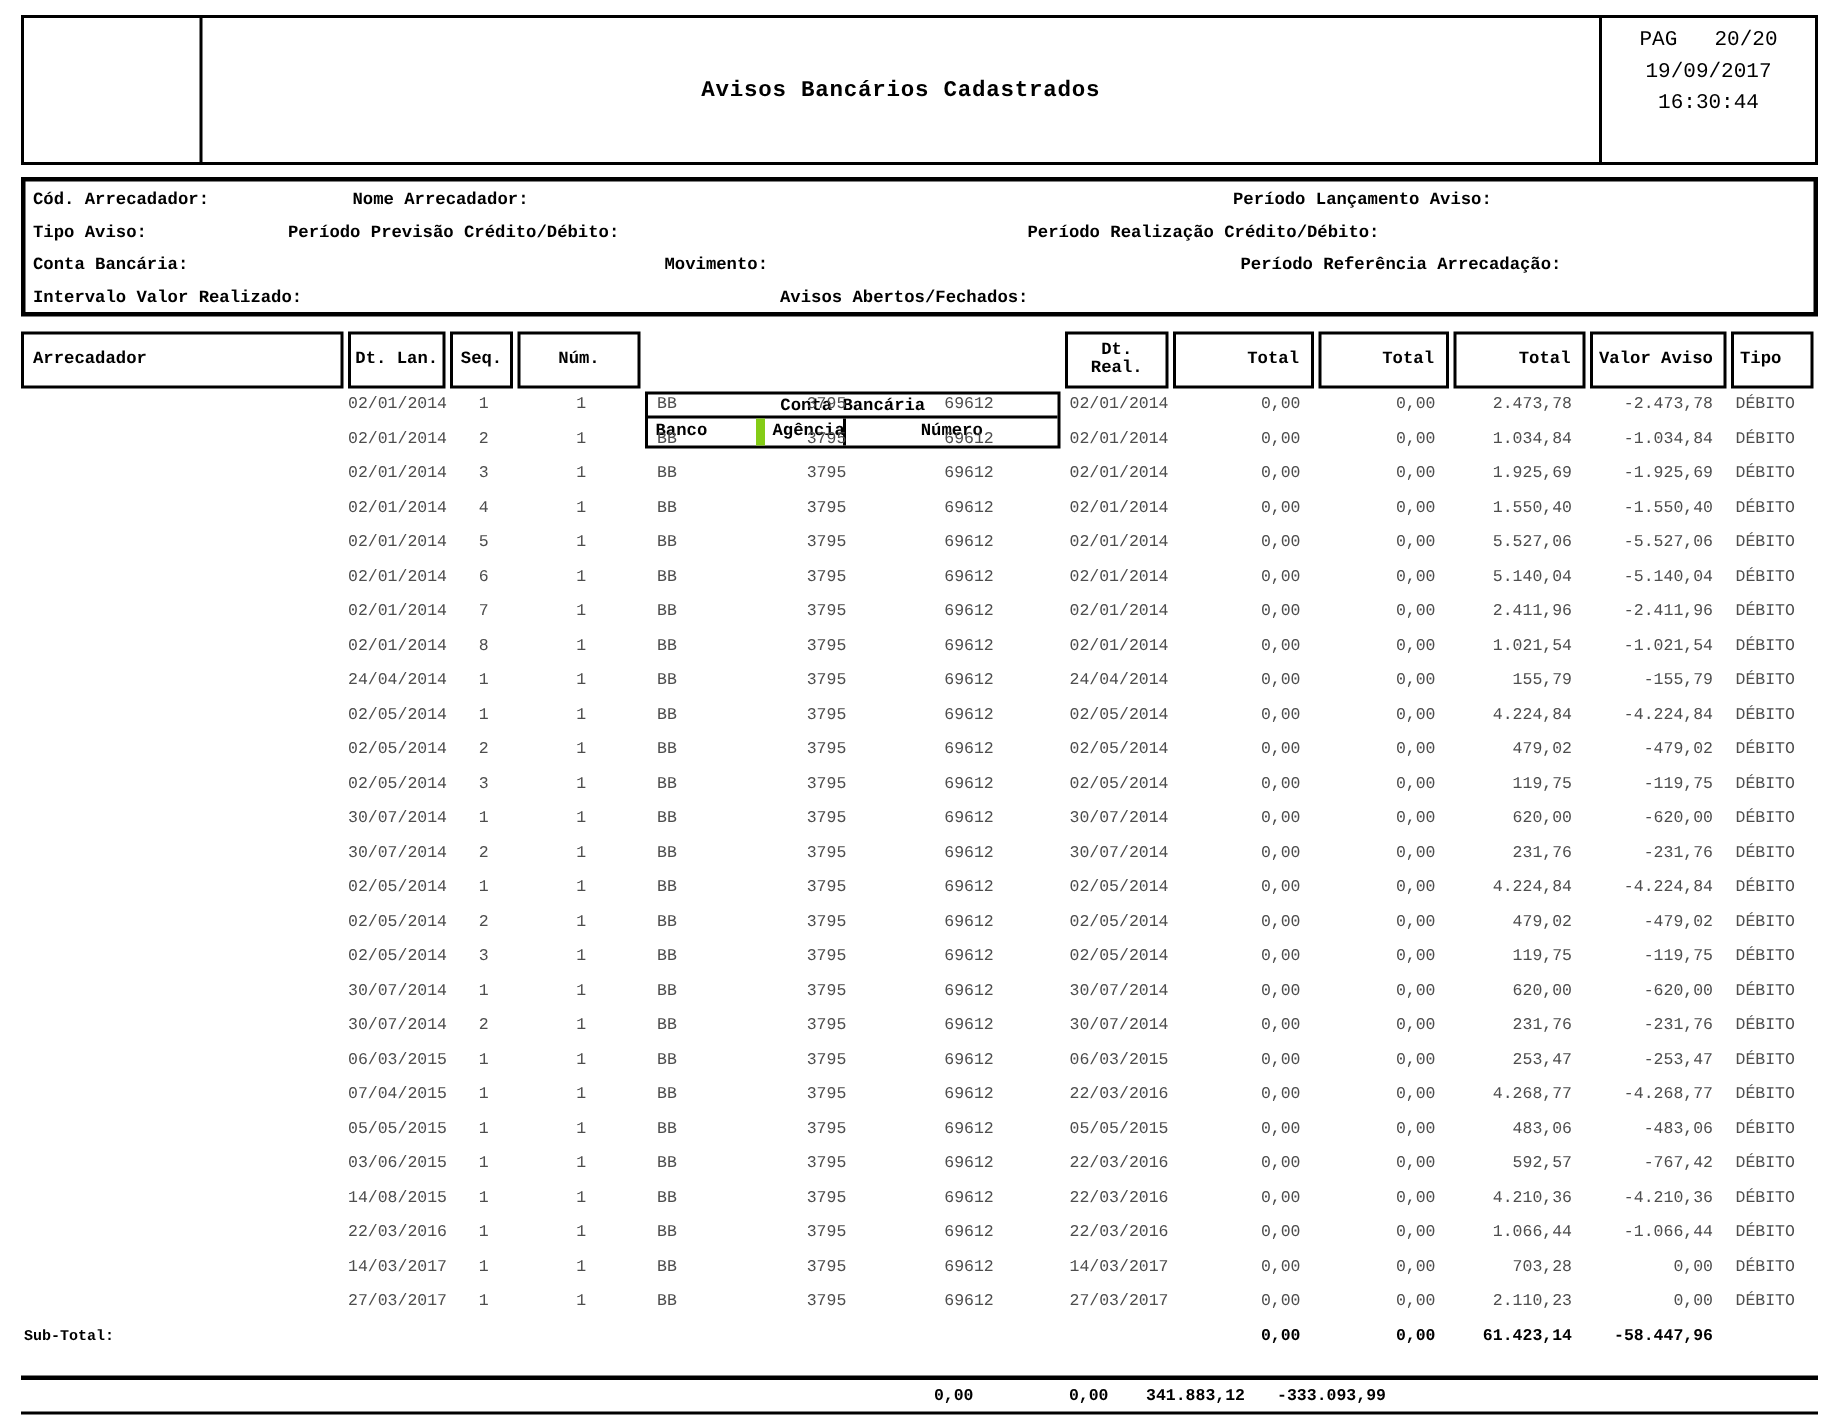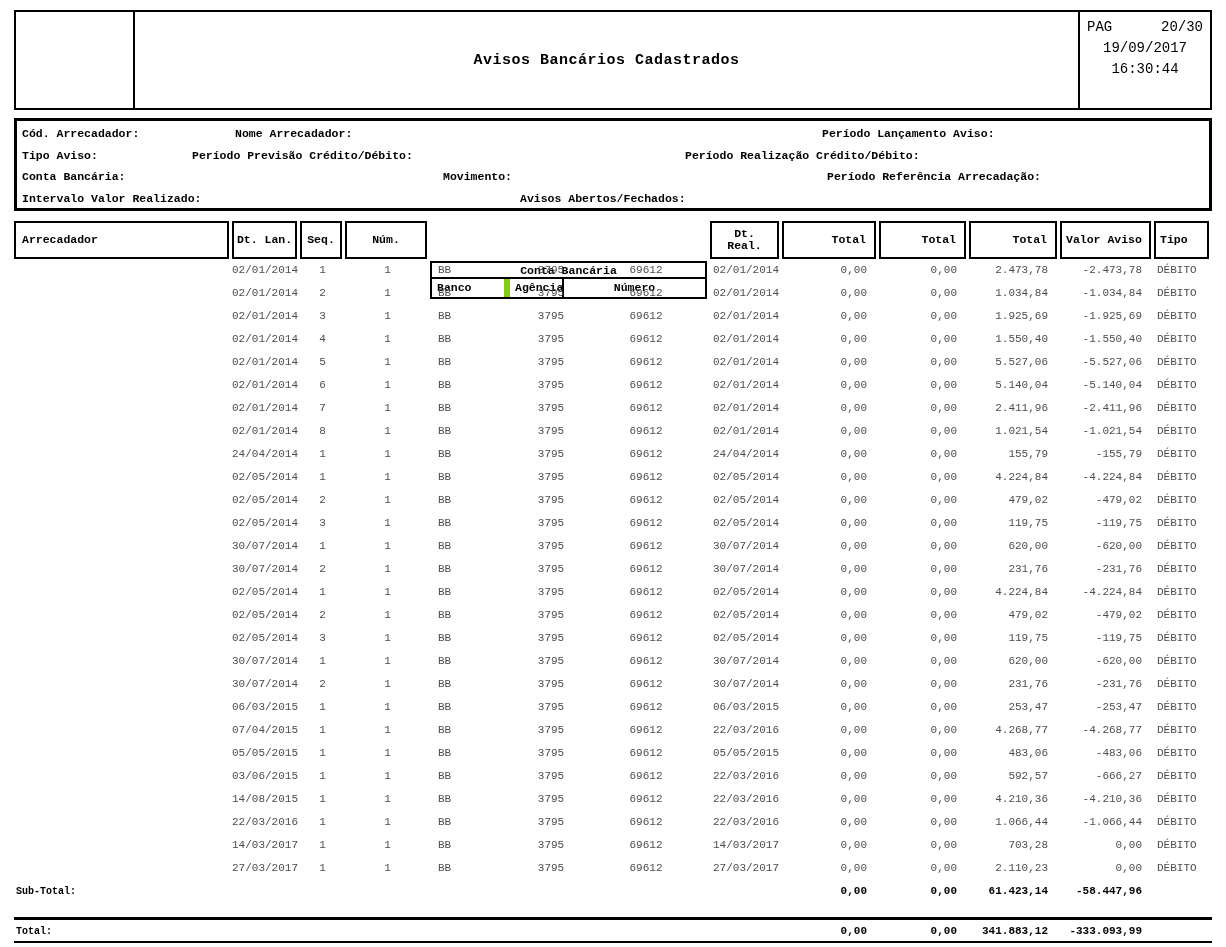--- a/index.html
+++ b/index.html
@@ -14,21 +14,21 @@
   .page { position: absolute; inset: 0; }
 
   
   .report-header {
     position: absolute; left: 14px; top: 10px; width: 1198px; height: 100px;
     border: 2px solid #000; display: flex;
   }
   .logo-box { width: 119px; border-right: 2px solid #000; }
   .title-box { flex: 1; display: flex; align-items: center; justify-content: center; border-radius: 26px; }
   .report-title { font-size: 15px; font-weight: bold; letter-spacing: 0.5px; }
-  .page-box { width: 132px; border-left: 2px solid #000; padding: 5px 7px; font-size: 14px; line-height: 21px; }
+  .page-box { width: 144px; border-left: 2px solid #000; padding: 5px 25px; font-size: 14px; line-height: 21px; }
   .pag-line { display: flex; justify-content: space-between; }
   .date-line, .time-line { text-align: center; }
 
   
   .filters-box {
     position: absolute; left: 14px; top: 118px; width: 1198px; height: 93px;
     border: 3px solid #000; font-size: 11.5px; font-weight: bold; text-decoration: underline;
   }
   .filter-row { position: relative; height: 21.5px; }
   .filter-row:first-child { margin-top: 3px; }
@@ -96,21 +96,21 @@
 <div class="page">
 
   <div class="report-header">
     <div class="logo-box"></div>
     <div class="title-box">
       <span class="report-title">Avisos Bancários Cadastrados</span>
     </div>
     <div class="page-box">
       <div class="pag-line">
         <span>PAG</span>
-        <span>20/30</span>
+        <span>20/20</span>
       </div>
       <div class="date-line">19/09/2017</div>
       <div class="time-line">16:30:44</div>
     </div>
   </div>
 
   <div class="filters-box">
     <div class="filter-row">
       <span class="filter-label" style="left:5px">Cód. Arrecadador:</span>
       <span class="filter-label" style="left:218px">Nome Arrecadador:</span>
@@ -492,21 +492,21 @@
         <div class="cell col-dt_lan">03/06/2015</div>
         <div class="cell col-seq">1</div>
         <div class="cell col-num">1</div>
         <div class="cell col-banco">BB</div>
         <div class="cell col-agencia">3795</div>
         <div class="cell col-numero">69612</div>
         <div class="cell col-dt_real">22/03/2016</div>
         <div class="cell col-total1">0,00</div>
         <div class="cell col-total2">0,00</div>
         <div class="cell col-total3">592,57</div>
-        <div class="cell col-valor_aviso">-666,27</div>
+        <div class="cell col-valor_aviso">-767,42</div>
         <div class="cell col-tipo">DÉBITO</div>
       </div>
       <div class="trow">
         <div class="cell col-arrecadador"></div>
         <div class="cell col-dt_lan">14/08/2015</div>
         <div class="cell col-seq">1</div>
         <div class="cell col-num">1</div>
         <div class="cell col-banco">BB</div>
         <div class="cell col-agencia">3795</div>
         <div class="cell col-numero">69612</div>
@@ -570,21 +570,20 @@
     <div class="cell col-total1">0,00</div>
     <div class="cell col-total2">0,00</div>
     <div class="cell col-total3">61.423,14</div>
     <div class="cell col-valor_aviso">-58.447,96</div>
     <div class="cell col-tipo"></div>
   </div>
 
   <div class="thick-line"></div>
 
   <div class="total-row">
-    <div class="tot-label">Total:</div>
     <div class="tot-spacer"></div>
     <div class="cell col-total1">0,00</div>
     <div class="cell col-total2">0,00</div>
     <div class="cell col-total3">341.883,12</div>
     <div class="cell col-valor_aviso">-333.093,99</div>
     <div class="cell col-tipo"></div>
   </div>
 
   <div class="bottom-line"></div>
 

